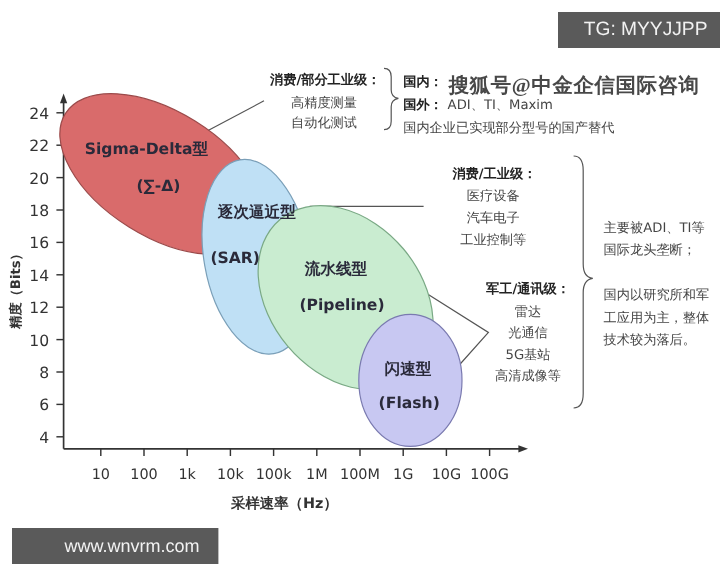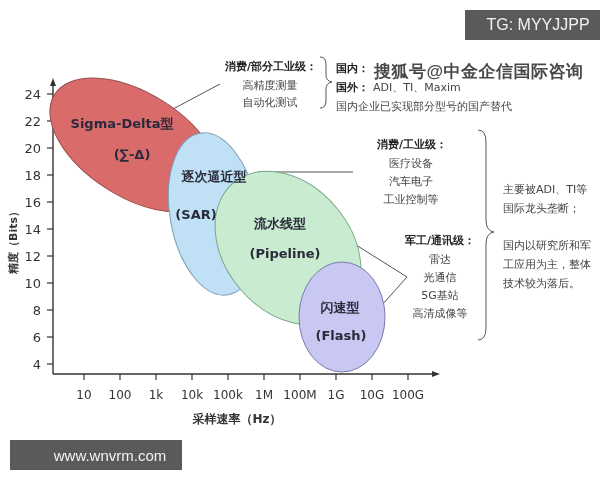--- a/index.html
+++ b/index.html
@@ -14,21 +14,21 @@
     position:absolute; background:#5a5a5a; color:#f2f2f2;
     font-family:"Liberation Sans", sans-serif; font-size:16px;
     display:flex; align-items:center; justify-content:center;
   }
   .tag-tg { left:465px; top:10px; width:146px; height:30px; }
   .tag-url { left:10px; top:440px; width:144px; height:30px; font-size:15px;padding-left:28px; }
   .watermark {
     position:absolute; left:374px; top:60px; font-size:17px; font-weight:bold;
     color:rgba(40,40,40,0.85); letter-spacing:0.5px;
     text-shadow:0 0 2px #fff, 0 0 2px #fff;
-    font-family:Liberation Sans, sans-serif;
+    font-family:Liberation Serif, serif;
     text-align:right;
   }
 </style>
 </head>
 <body>
 
 <svg id="chart" width="600" height="480" viewBox="0 0 600 480">
 
   <g stroke="#333" stroke-width="1.4" fill="none">
     <line x1="53" y1="82" x2="53" y2="374"></line>

